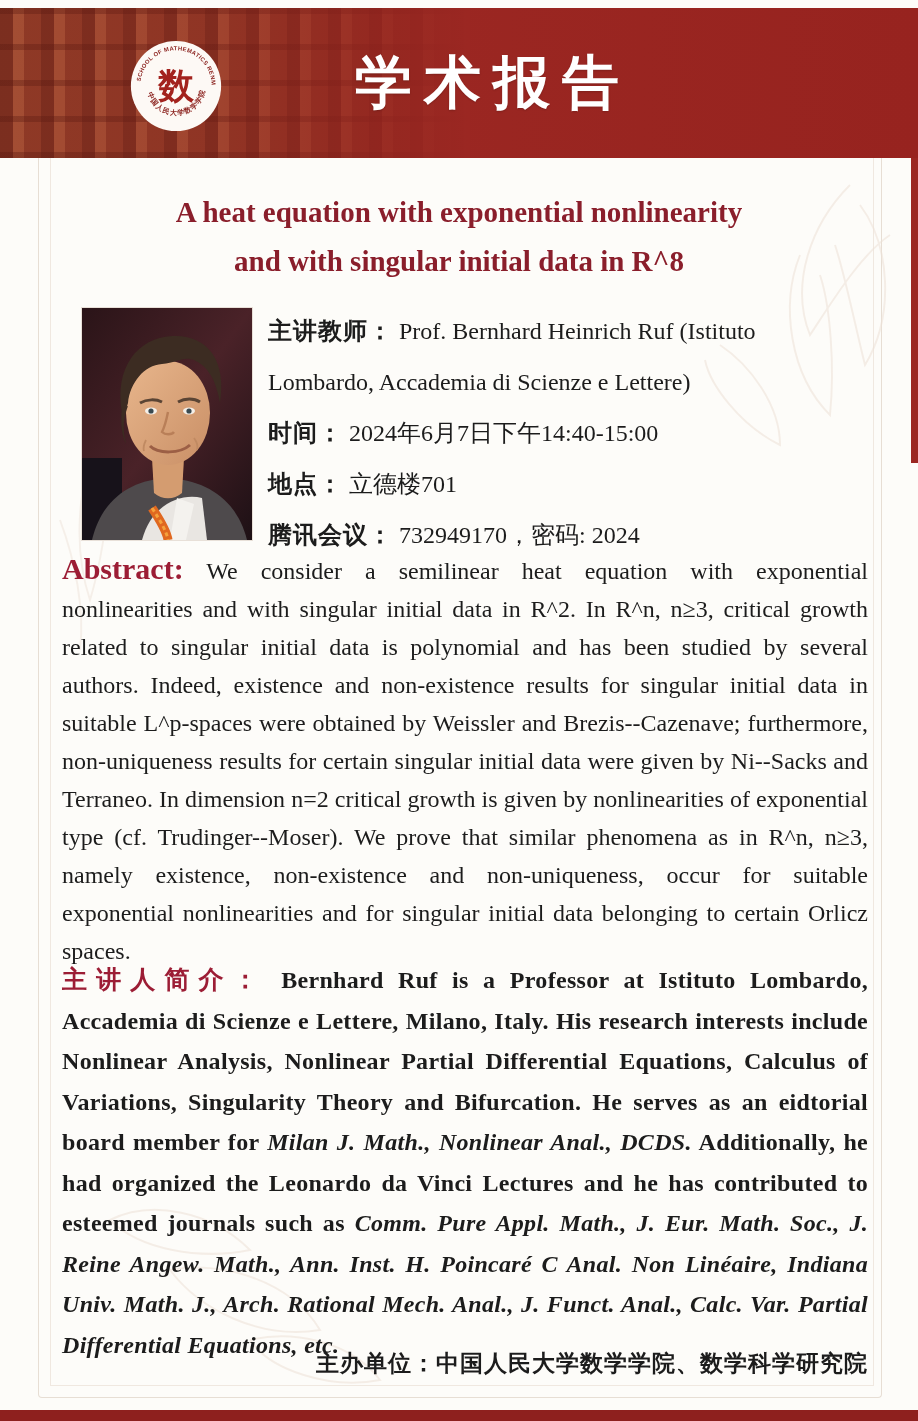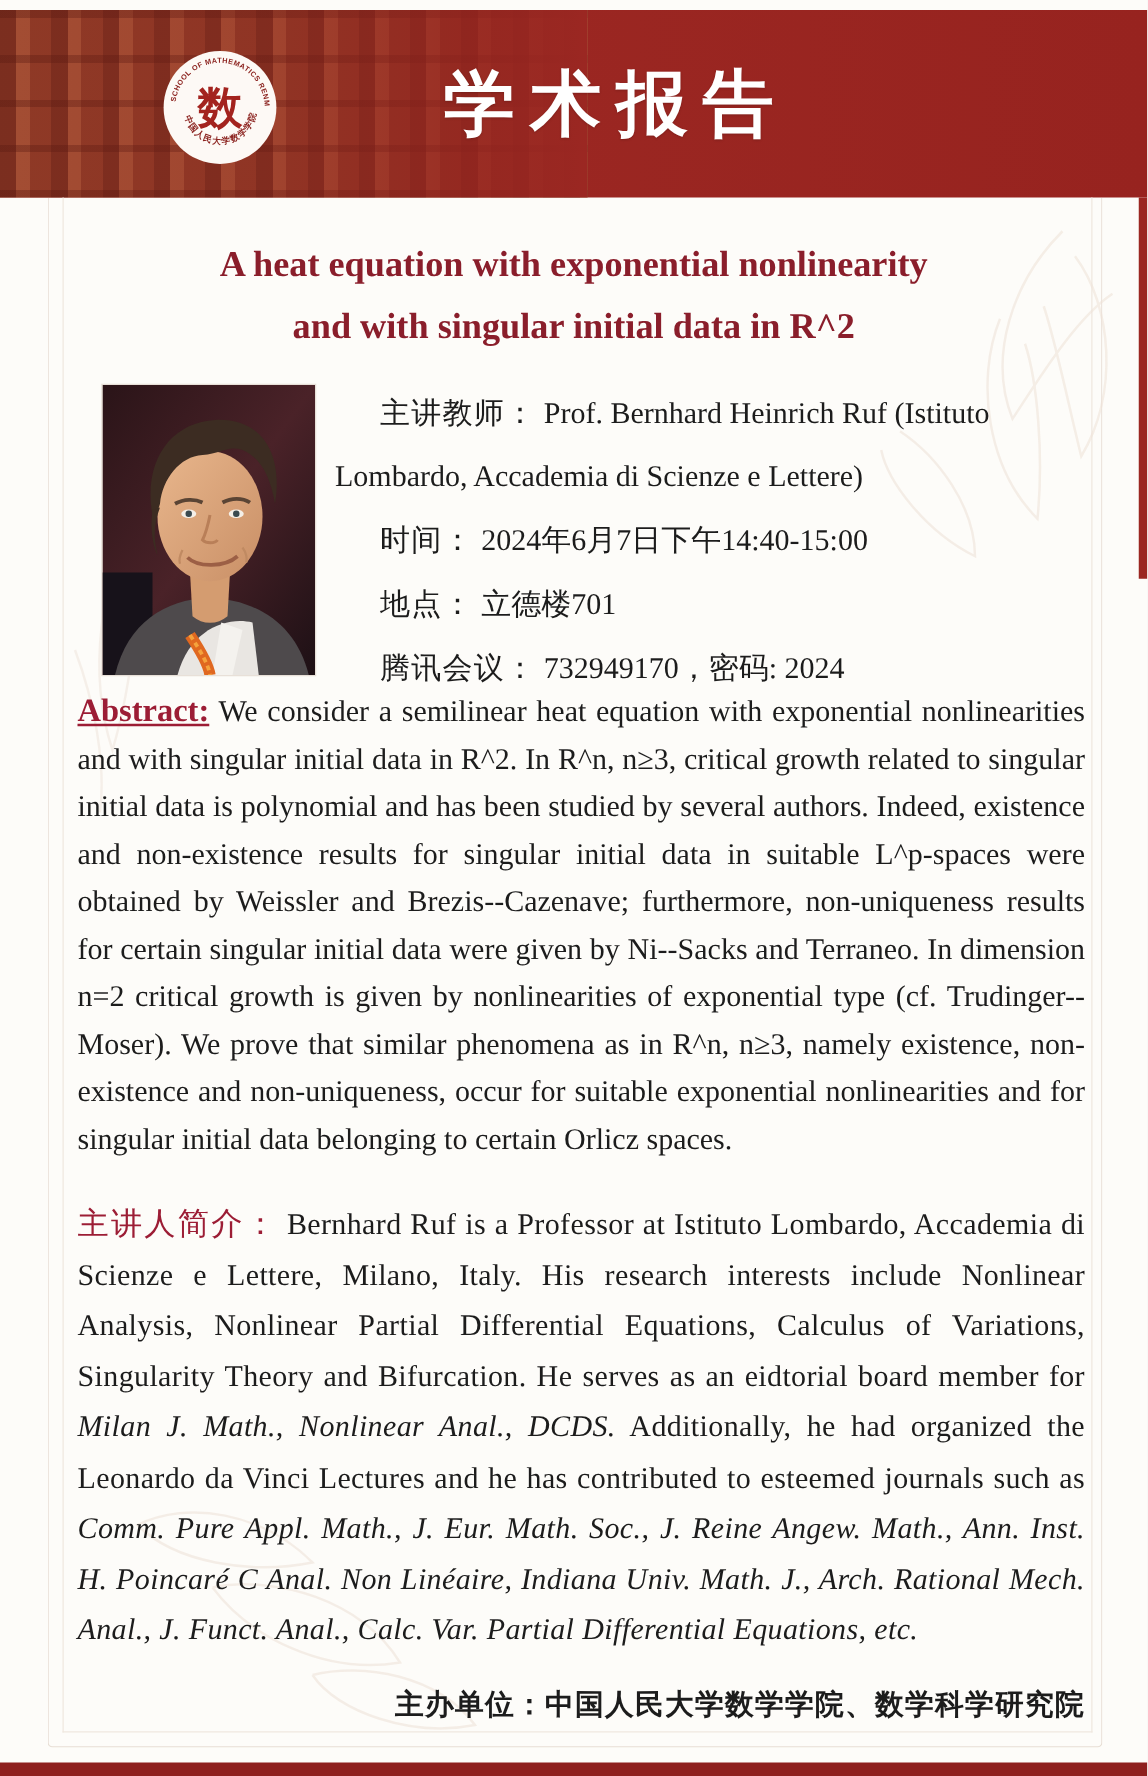--- a/index.html
+++ b/index.html
@@ -52,31 +52,31 @@
   .main-title div{white-space:nowrap;}
   
   .photo{
     position:absolute; left:82px; top:308px; width:170px; height:232px;
     box-shadow:0 0 0 1px #e8e0d8;
   }
   .details{
     position:absolute; left:268px; top:306px; width:596px;
     font-size:24px; line-height:51px;
   }
-  .details .lbl{font-weight:normal; letter-spacing:1px;margin-left:36px;}
+  .details .lbl{font-weight:bold; letter-spacing:1px;}
   
   .abstract{
     position:absolute; left:62px; top:550px; width:806px;
     font-size:24px; line-height:38px; text-align:justify;
   }
-  .abstract .lbl{color:#9c1d35; font-weight:bold; font-size:26px;text-decoration:underline;}
+  .abstract .lbl{color:#9c1d35; font-weight:bold; font-size:30px;}
   
   .bio{
     position:absolute; left:62px; top:960px; width:806px;
-    font-size:24px; line-height:40.5px; text-align:justify; font-weight:normal;
+    font-size:24px; line-height:40.5px; text-align:justify; font-weight:bold;
     letter-spacing:0.3px;
   }
   .bio .lbl{color:#9c1d35; font-size:25px; letter-spacing:1px;}
   
   .footer{
     position:absolute; right:50px; top:1348px;
     font-size:23px; font-weight:bold; letter-spacing:1px;margin-left:37px;
   }
 </style>
 </head>
@@ -125,21 +125,21 @@
   </svg>
   <svg class="watermark" style="left:40px;top:400px;width:90px;height:260px;opacity:.5" viewBox="0 0 90 260">
     <g fill="none" stroke="#efe4da" stroke-width="2">
       <path d="M70,10 C40,60 30,140 50,200 C65,150 75,70 70,10"></path>
       <path d="M20,120 C35,160 45,210 40,250"></path>
     </g>
   </svg>
 
   <div class="main-title">
     <div>A heat equation with exponential nonlinearity</div>
-    <div>and with singular initial data in R^2</div>
+    <div>and with singular initial data in R^8</div>
   </div>
 
   <svg class="photo" viewBox="0 0 170 232">
     <defs>
       <linearGradient id="bg" x1="0" y1="0" x2="1" y2="1">
         <stop offset="0" stop-color="#2a1418"></stop>
         <stop offset=".5" stop-color="#4a2228"></stop>
         <stop offset="1" stop-color="#1d1015"></stop>
       </linearGradient>
       <linearGradient id="skin" x1="0" y1="0" x2="1" y2="1">

